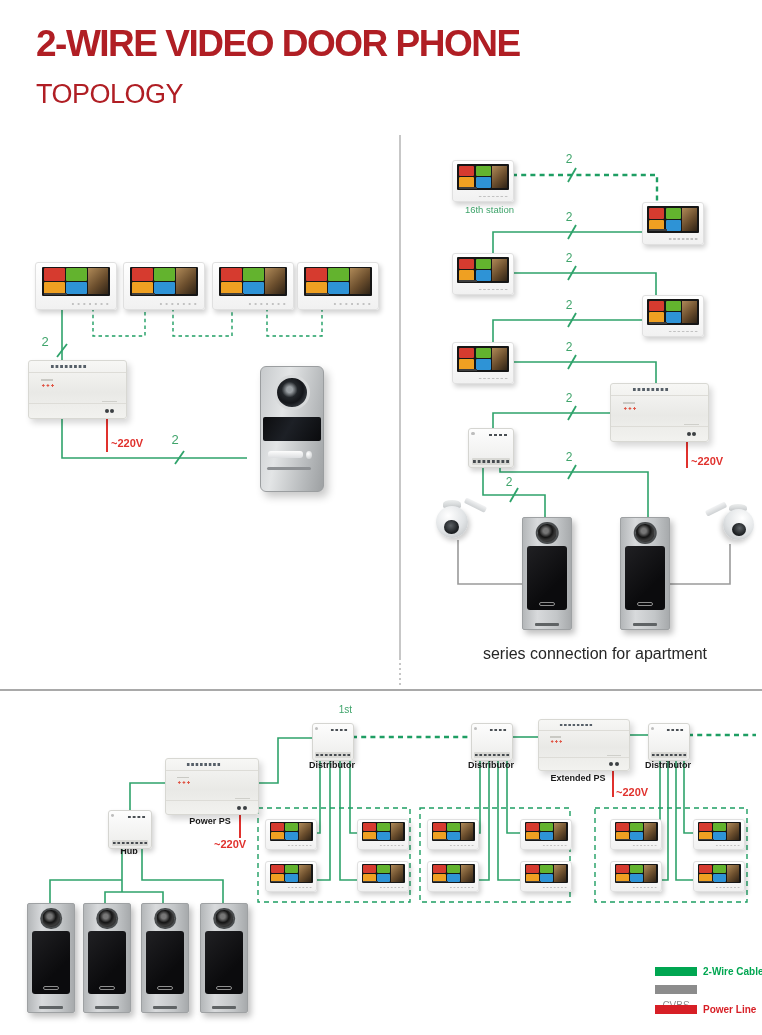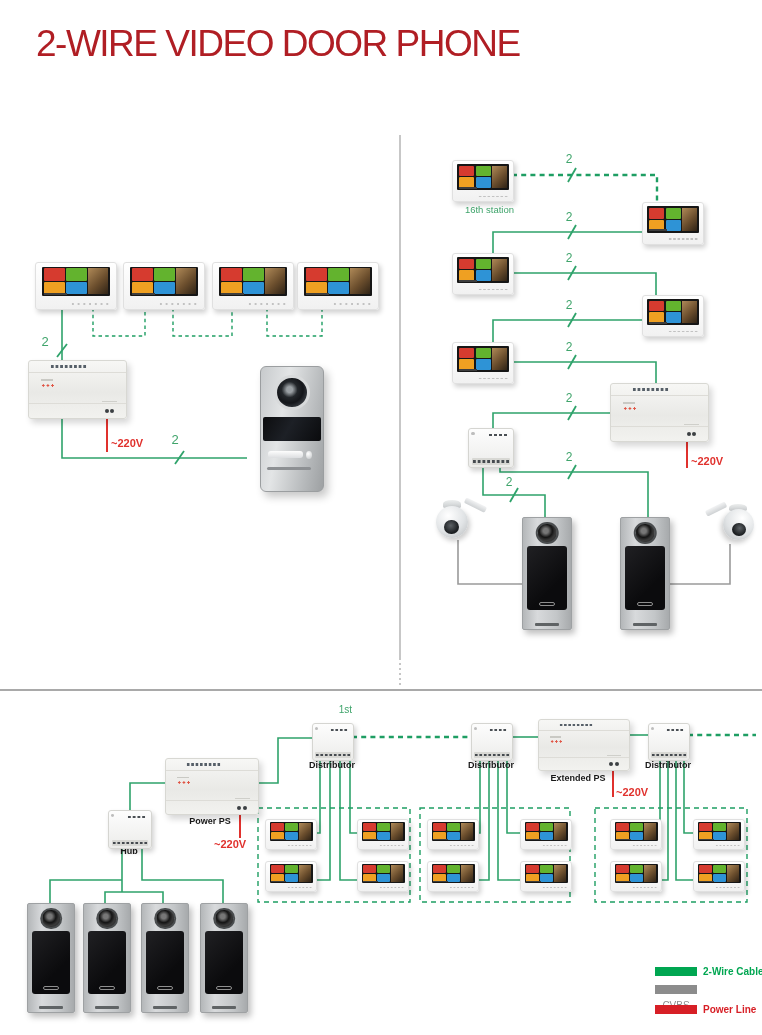--- a/index.html
+++ b/index.html
@@ -1,20 +1,20 @@
 <!DOCTYPE html>
 <html style="--title: #B01E24; --wire: #2FA36B; --wire-dash: #1E9E63; --green-label: #3FA46B; --power-red: #E0312D; --cvbs-gray: #9A9A9A; --caption: #262626;"><head>
 <meta charset="utf-8">
 <style>
   html,body{margin:0;padding:0;background:#fff;}
   #canvas{position:relative;width:762px;height:1035px;background:#ffffff;overflow:hidden;
           font-family:"Liberation Sans",sans-serif;}
   
   .lbl{position:absolute;line-height:1.1;}
-  .ttl1{font-size:37px;font-weight:400;letter-spacing:-1.5px;color:var(--title);}
+  .ttl1{font-size:37px;font-weight:700;letter-spacing:-1.5px;color:var(--title);}
   .ttl2{font-size:27px;font-weight:500;letter-spacing:-.5px;color:var(--title);}
   .green{color:var(--green-label);}
   .cap{color:var(--caption);font-size:16px;text-align:center;}
   .cap17{font-size:17px;}
   .s12{font-size:12px;font-weight:500;text-align:center;}
   .s13{font-size:13px;font-weight:500;text-align:center;}
   .tag{font-size:9px;font-weight:700;color:#1a1a1a;text-align:center;}
   .gtag{font-size:10px;font-weight:500;text-align:center;}
   .st16{font-size:9.5px;text-align:right;}
   .v220{font-size:11px;font-weight:600;color:var(--power-red);}
@@ -164,20 +164,21 @@
       <polyline points="730,544 730,584 670,584" class="c"></polyline>
       <polyline points="400,135 400,658" class="divl"></polyline>
       <polyline points="400,658 400,687" class="divd"></polyline>
       <polyline points="0,690 762,690" class="divh"></polyline>
       <rect x="258" y="808" width="152" height="94" class="gbox"></rect>
       <rect x="420" y="808" width="150" height="94" class="gbox"></rect>
       <rect x="595" y="808" width="152" height="94" class="gbox"></rect>
     </svg>
 
   <div class="lbl ttl1" style="left:36px;top:24px;">2-WIRE VIDEO DOOR PHONE</div>
+  <div class="lbl ttl2" style="left:36px;top:80px;">TOPOLOGY</div>
 
   <div class="lbl green s13" style="left:38px;top:335px;width:14px;">2</div>
   <div class="lbl green s13" style="left:168px;top:433px;width:14px;">2</div>
   <div class="lbl green s12" style="left:562px;top:153px;width:14px;">2</div>
   <div class="lbl green s12" style="left:562px;top:211px;width:14px;">2</div>
   <div class="lbl green s12" style="left:562px;top:252px;width:14px;">2</div>
   <div class="lbl green s12" style="left:562px;top:299px;width:14px;">2</div>
   <div class="lbl green s12" style="left:562px;top:341px;width:14px;">2</div>
   <div class="lbl green s12" style="left:562px;top:392px;width:14px;">2</div>
   <div class="lbl green s12" style="left:562px;top:451px;width:14px;">2</div>
@@ -191,20 +192,21 @@
   <div class="lbl tag" style="left:635px;top:761px;width:66px;">Distributor</div>
   <div class="lbl tag" style="left:101px;top:847px;width:56px;">Hub</div>
   <div class="lbl tag" style="left:180px;top:817px;width:60px;">Power PS</div>
   <div class="lbl tag" style="left:546px;top:774px;width:64px;">Extended PS</div>
 
   <div class="lbl v220" style="left:111px;top:437px;">~220V</div>
   <div class="lbl v220" style="left:691px;top:455px;">~220V</div>
   <div class="lbl v220" style="left:214px;top:838px;">~220V</div>
   <div class="lbl v220" style="left:616px;top:786px;">~220V</div>
 
+  <div class="lbl cap" style="left:470px;top:645px;width:250px;">series connection for apartment</div>
 
   <div class="legend-row" style="top:966px;">
     <div class="swatch" style="background: rgb(0, 166, 81);"></div>
     <span class="legend-text" style="color: rgb(0, 166, 81);">2-Wire Cable</span>
   </div>
   <div class="legend-row" style="top:985px;flex-direction:column;">
     <div class="swatch" style="background: rgb(140, 140, 140);"></div>
     <span class="legend-text w400" style="color: rgb(140, 140, 140);">CVBS</span>
   </div>
   <div class="legend-row" style="top:1004px;">

